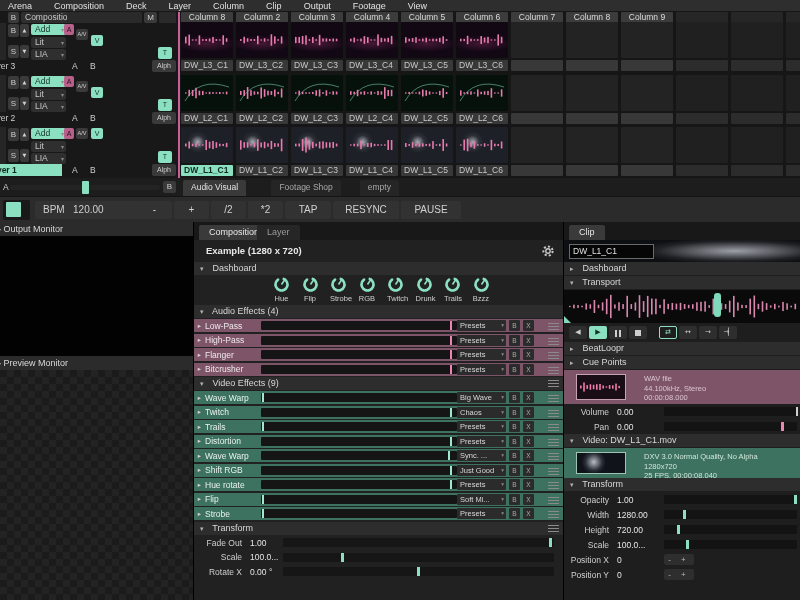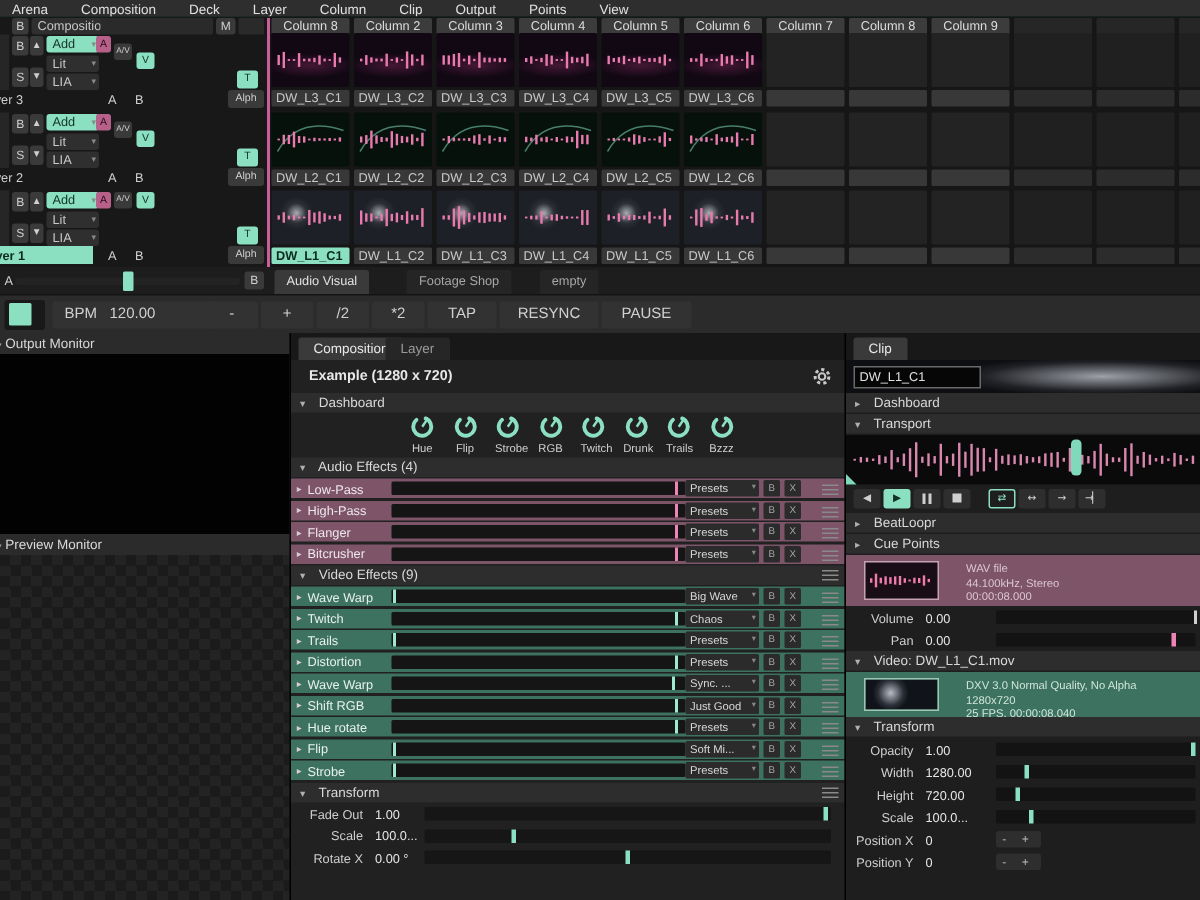--- a/index.html
+++ b/index.html
@@ -1,19 +1,19 @@
 <!DOCTYPE html>
 <html><head>
 <meta charset="utf-8">
 <style>
   html,body{margin:0;padding:0;}
   body{width:800px;height:600px;overflow:hidden;background:#141414;
        font-family:"Liberation Sans",sans-serif;color:#d5d5d5;font-size:9px;
        -webkit-font-smoothing:antialiased;}
-  #root{position:relative;width:800px;height:600px;background:#14532d;overflow:hidden;}
+  #root{position:relative;width:800px;height:600px;background:#fde047;overflow:hidden;}
   .abs{position:absolute;}
   .glyph{font-family:"DejaVu Sans",sans-serif;}
 
   
   #menubar{left:0;top:0;width:800px;height:11px;background:#2e2e2e;display:flex;gap:22px;
            align-items:center;padding-left:8px;font-size:9px;color:#e0e0e0;}
   #menubar span{cursor:default;}
 
   
   #launcher{left:0;top:11px;width:800px;height:167px;background:#181818;}
@@ -142,21 +142,21 @@
 <div id="root">
 
   <div id="menubar" class="abs">
       <span>Arena</span>
       <span>Composition</span>
       <span>Deck</span>
       <span>Layer</span>
       <span>Column</span>
       <span>Clip</span>
       <span>Output</span>
-      <span>Points</span>
+      <span>Footage</span>
       <span>View</span>
     </div>
 
   <div id="launcher" class="abs">
     <div id="gridbg" class="abs">
         <div class="colhdr" style="left: 3px; top: 1px; width: 52px;">Column 8</div>
         <div class="colhdr" style="left: 58px; top: 1px; width: 52px;">Column 2</div>
         <div class="colhdr" style="left: 113px; top: 1px; width: 52px;">Column 3</div>
         <div class="colhdr" style="left: 168px; top: 1px; width: 52px;">Column 4</div>
         <div class="colhdr" style="left: 223px; top: 1px; width: 52px;">Column 5</div>

